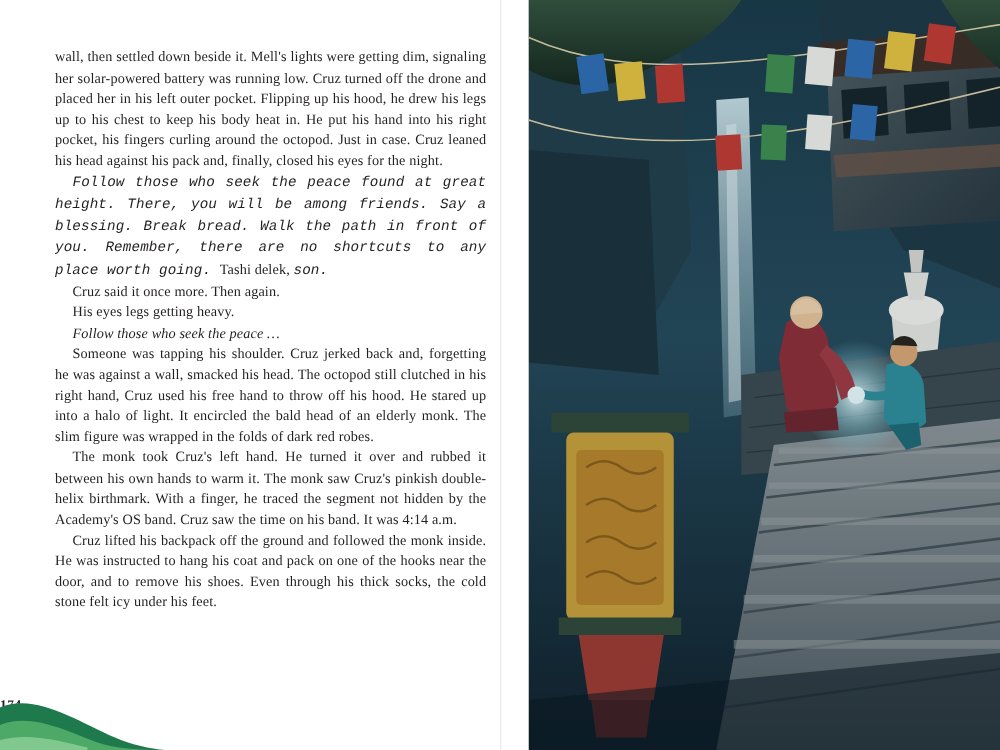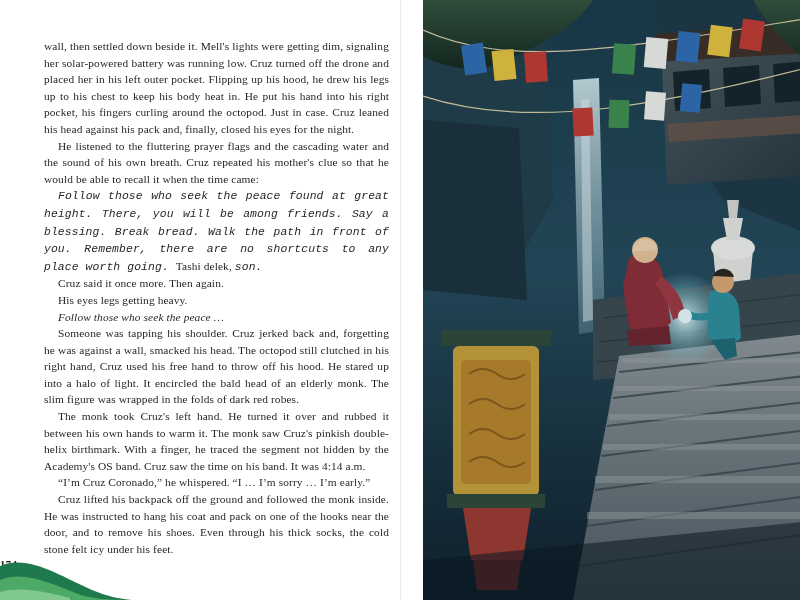--- a/index.html
+++ b/index.html
@@ -100,30 +100,28 @@
   }
 </style>
 </head>
 <body>
 
 <div class="spread">
 
   <div class="page-left">
     <div class="body-text">
       <p class="noindent">wall, then settled down beside it. Mell's lights were getting dim, signaling her solar-powered battery was running low. Cruz turned off the drone and placed her in his left outer pocket. Flipping up his hood, he drew his legs up to his chest to keep his body heat in. He put his hand into his right pocket, his fingers curling around the octopod. Just in case. Cruz leaned his head against his pack and, finally, closed his eyes for the night.</p>
-      <p>He listened to the fluttering prayer flags and the cascading water and the sound of his own breath. Cruz repeated his mother's clue so that he would be able to recall it when the time came:</p>
       <p>
         <span class="it">Follow those who seek the peace found at great height. There, you will be among friends. Say a blessing. Break bread. Walk the path in front of you. Remember, there are no shortcuts to any place worth going. </span><span>Tashi delek, </span><span class="it">son.</span>
       </p>
       <p>Cruz said it once more. Then again.</p>
       <p>His eyes legs getting heavy.</p>
       <p class="italic">Follow those who seek the peace …</p>
       <p>Someone was tapping his shoulder. Cruz jerked back and, forgetting he was against a wall, smacked his head. The octopod still clutched in his right hand, Cruz used his free hand to throw off his hood. He stared up into a halo of light. It encircled the bald head of an elderly monk. The slim figure was wrapped in the folds of dark red robes.</p>
       <p>The monk took Cruz's left hand. He turned it over and rubbed it between his own hands to warm it. The monk saw Cruz's pinkish double-helix birthmark. With a finger, he traced the segment not hidden by the Academy's OS band. Cruz saw the time on his band. It was 4:14 a.m.</p>
-      <p>“I’m Cruz Coronado,” he whispered. “I … I’m sorry … I’m early.”</p>
       <p>Cruz lifted his backpack off the ground and followed the monk inside. He was instructed to hang his coat and pack on one of the hooks near the door, and to remove his shoes. Even through his thick socks, the cold stone felt icy under his feet.</p>
     </div>
 
     <div class="folio">174</div>
 
     <div class="deco-swoosh">
       <svg viewBox="0 0 132 64" width="132" height="64" aria-hidden="true">
         <path d="M0 30 C 28 18, 60 40, 92 54 C 106 60, 120 63, 132 64 L 132 64 L 0 64 Z" fill="#1e7a4c"></path>
         <path d="M0 44 C 24 34, 52 48, 78 58 C 92 63, 110 64, 132 64 L 0 64 Z" fill="#56b36b" opacity="0.85"></path>
         <path d="M0 56 C 22 50, 46 56, 70 62 L 70 64 L 0 64 Z" fill="#8fd09a" opacity="0.8"></path>

